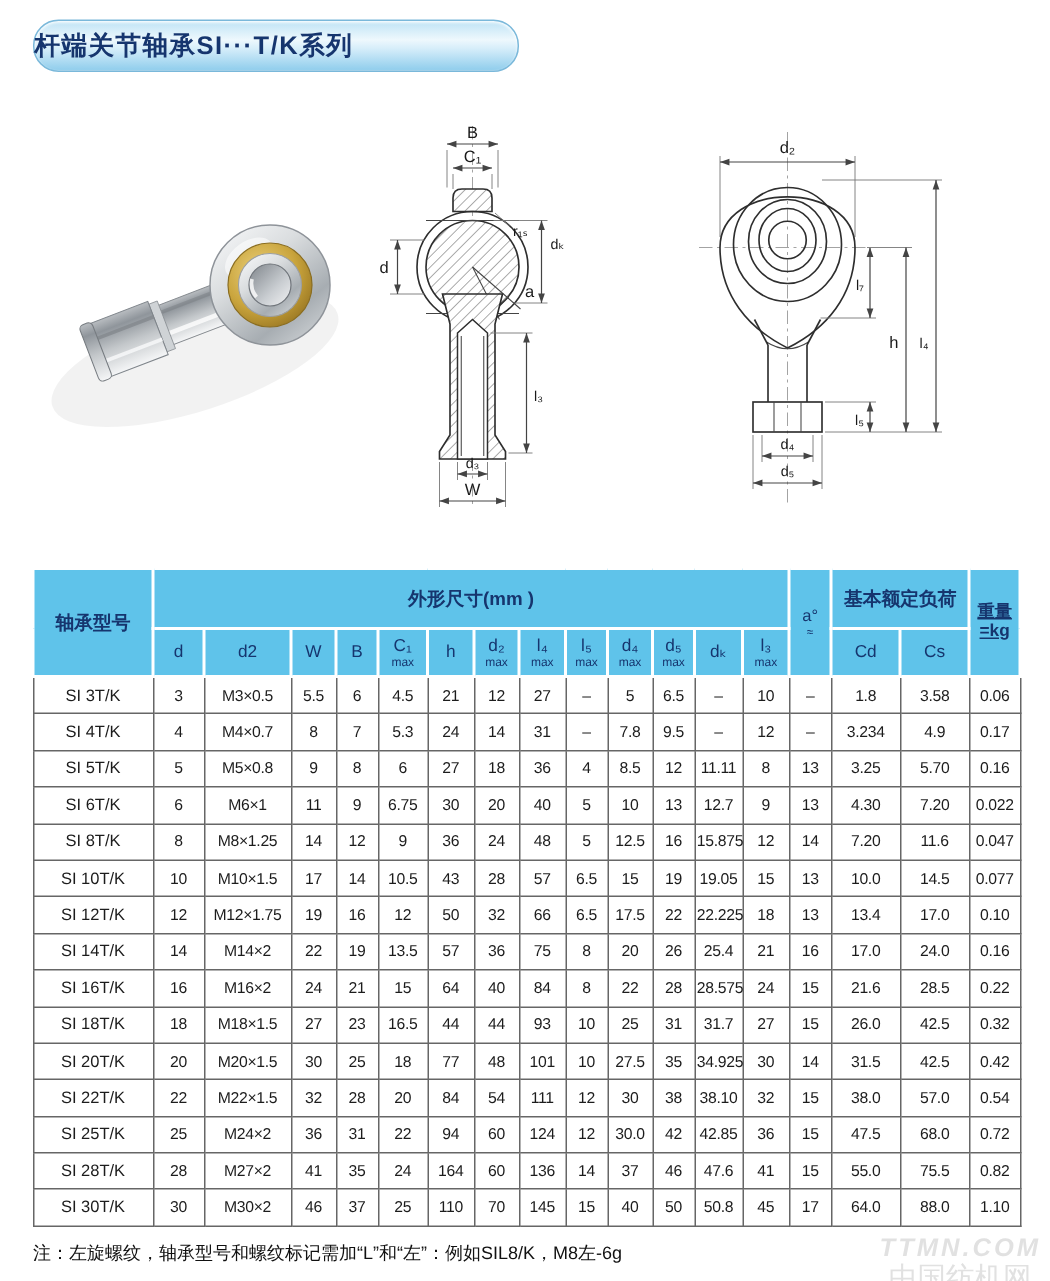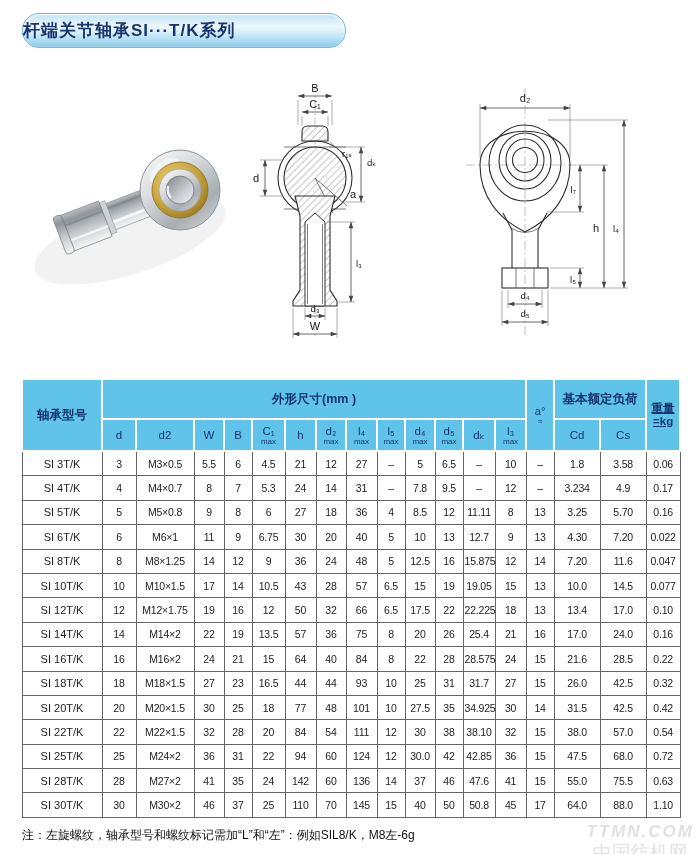--- a/index.html
+++ b/index.html
@@ -584,32 +584,32 @@
         <td>68.0</td>
         <td>0.72</td>
       </tr>
       <tr>
         <td class="model-cell">SI 28T/K</td>
         <td>28</td>
         <td>M27×2</td>
         <td>41</td>
         <td>35</td>
         <td>24</td>
-        <td>142</td>
+        <td>164</td>
         <td>60</td>
         <td>136</td>
         <td>14</td>
         <td>37</td>
         <td>46</td>
         <td>47.6</td>
         <td>41</td>
         <td>15</td>
         <td>55.0</td>
         <td>75.5</td>
-        <td>0.63</td>
+        <td>0.82</td>
       </tr>
       <tr>
         <td class="model-cell">SI 30T/K</td>
         <td>30</td>
         <td>M30×2</td>
         <td>46</td>
         <td>37</td>
         <td>25</td>
         <td>110</td>
         <td>70</td>

